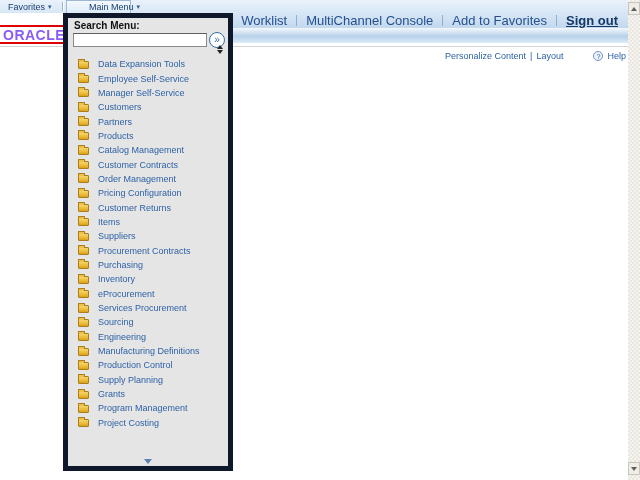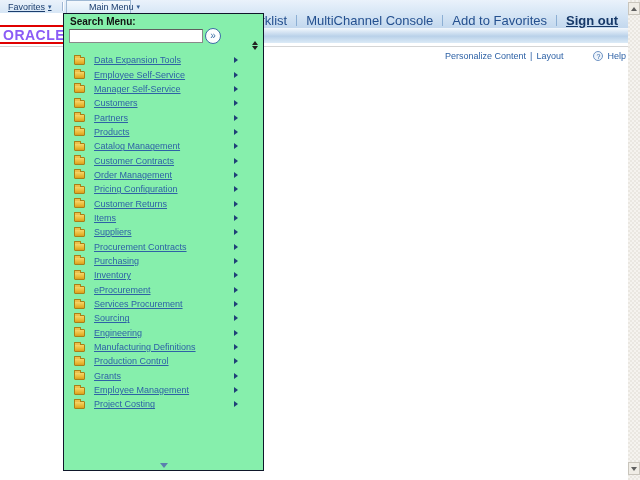--- a/index.html
+++ b/index.html
@@ -16,21 +16,21 @@
     position:absolute; left:0; top:0; width:640px; height:28px;
     background:linear-gradient(180deg,#eaf2fb 0%,#d8e7f6 45%,#c3d8ee 100%);
   }
   .topbar-left-cut { 
     position:absolute; left:0; top:13px; width:63px; height:15px; background:#ffffff;
   }
   .nav-tab {
     position:absolute; top:0; height:13px; display:flex; align-items:center;
     font-size:9px; color:#1c3e6e; padding:0 6px; cursor:pointer; white-space:nowrap;
   }
-  .tab-favorites { left:2px;text-decoration:underline; }
+  .tab-favorites { left:2px; }
   .tab-divider {
     position:absolute; left:62px; top:2px; height:9px; width:1px;
     background:#9fb7d4; box-shadow:1px 0 0 #ffffff;
   }
   .tab-mainmenu {
     left:66px; width:65px; justify-content:center;
     background:linear-gradient(180deg,#f4f9fd 0%,#dcebf7 100%);
     border:1px solid #9fb9d4; border-bottom:none;padding-left:38px;
   }
   .caret-down { font-size:7px; margin-left:3px; color:#335d93; }
@@ -75,22 +75,22 @@
   }
   .sb-btn {
     position:absolute; left:0; width:12px; height:13px; background:#f0ede6;
     border:1px solid #c9c5bc; display:flex; align-items:center; justify-content:center;
   }
   .sb-up { top:2px; } .sb-down { bottom:5px; }
   .tri-up { width:0; height:0; border-left:3px solid transparent; border-right:3px solid transparent; border-bottom:4px solid #5f5f5f; }
   .tri-dn { width:0; height:0; border-left:3px solid transparent; border-right:3px solid transparent; border-top:4px solid #5f5f5f; }
   
   .menu-panel {
-    position:absolute; left:63px; top:13px; width:201px; height:458px;
-    background:#86efac; border:1px solid #0f172a; z-index:10; overflow:hidden;
+    position:absolute; left:63px; top:13px; width:170px; height:458px;
+    background:#e5e5e5; border:5px solid #0f172a; z-index:10; overflow:hidden;
   }
   .search-label { position:absolute; left:6px; top:2px; font-size:10px; font-weight:bold; color:#111111; }
   .search-input {
     position:absolute; left:5px; top:15px; width:134px; height:14px;
     border:1px solid #8a8a8a; border-top-color:#5f5f5f; font-size:9px; padding:0 2px;
     font-family:"Liberation Sans", sans-serif;
   }
   .go-btn {
     position:absolute; left:141px; top:14px; width:16px; height:16px; border-radius:50%;
     border:1px solid #3a6ea5; color:#3a6ea5; background:#fdfefe;
@@ -109,21 +109,21 @@
   }
   .folder {
     background:linear-gradient(180deg,#f6d56a 0%,#e8b52e 70%,#d89f22 100%);
     border:1px solid #a97f16; border-radius:1px;
   }
   .folder::before {
     content:""; position:absolute; left:-1px; top:-3px; width:5px; height:2px;
     background:#eec04a; border:1px solid #a97f16; border-bottom:none;
     border-radius:1px 1px 0 0;
   }
-  .menu-label { font-size:9px; color:#2e62a6; margin-left:9px; white-space:nowrap;text-decoration:underline; }
+  .menu-label { font-size:9px; color:#2e62a6; margin-left:9px; white-space:nowrap; }
   .sub-arrow {
     margin-left:auto; margin-right:5px; width:0; height:0; flex:none;
     border-top:3px solid transparent; border-bottom:3px solid transparent;
     border-left:4px solid #1f3f77;
   }
   .more-down {
     position:absolute; left:50%; bottom:2px; transform:translateX(-50%);
     width:0; height:0; border-left:4px solid transparent; border-right:4px solid transparent;
     border-top:5px solid #5b7fae; cursor:pointer; z-index:11;
   }
@@ -315,30 +315,35 @@
     <span class="sub-arrow"></span>
   </div>
 
   <div class="menu-row">
     <span class="folder"></span>
     <span class="menu-label">Production Control</span>
     <span class="sub-arrow"></span>
   </div>
 
 
+  <div class="menu-row">
+    <span class="folder"></span>
+    <span class="menu-label">Supply Planning</span>
+    <span class="sub-arrow"></span>
+  </div>
 
   <div class="menu-row">
     <span class="folder"></span>
     <span class="menu-label">Grants</span>
     <span class="sub-arrow"></span>
   </div>
 
   <div class="menu-row">
     <span class="folder"></span>
-    <span class="menu-label">Employee Management</span>
+    <span class="menu-label">Program Management</span>
     <span class="sub-arrow"></span>
   </div>
 
   <div class="menu-row">
     <span class="folder"></span>
     <span class="menu-label">Project Costing</span>
     <span class="sub-arrow"></span>
   </div>
 </div>
   <div class="more-down"></div>

